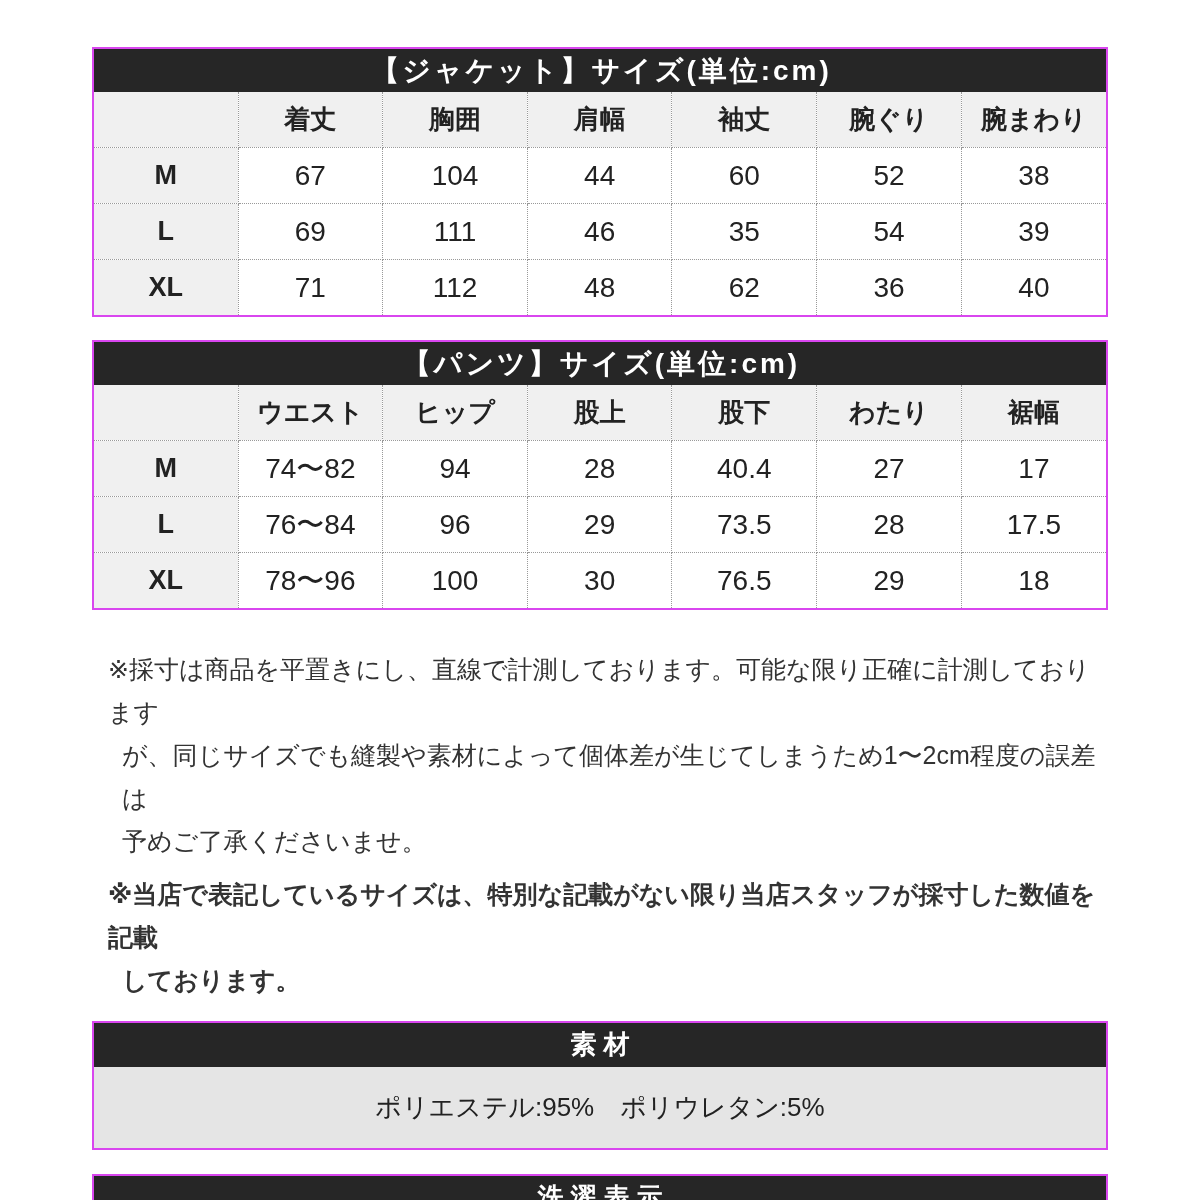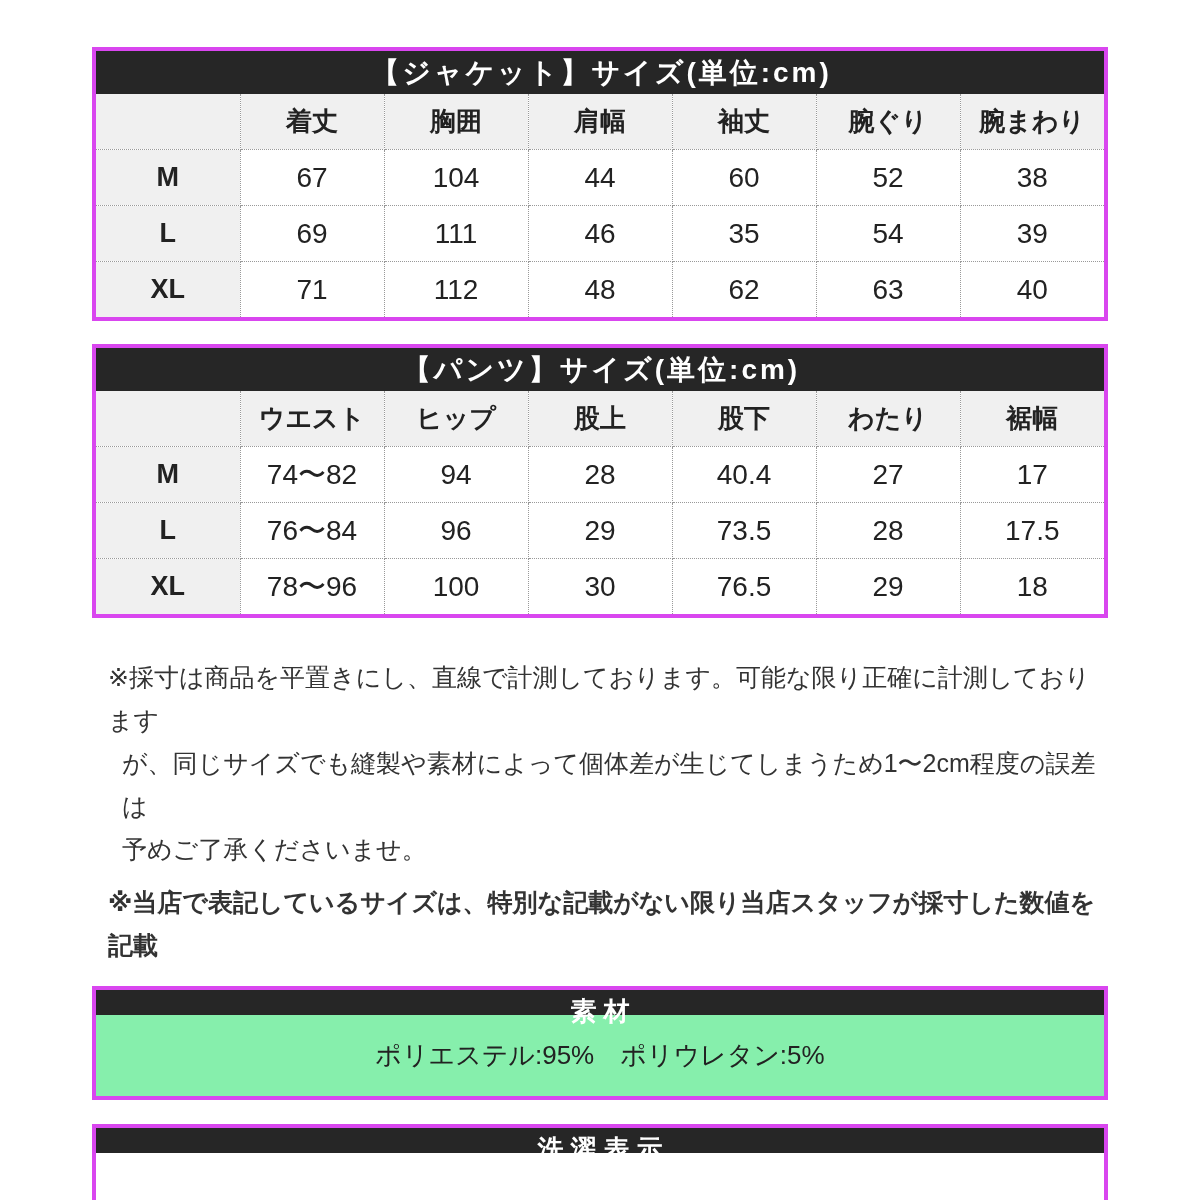--- a/index.html
+++ b/index.html
@@ -11,24 +11,24 @@
   }
   .content{width:1016px;margin-left:92px;padding-top:47px;}
 
   
   .bar{
     background:#262626;color:#ffffff;
     height:43px;line-height:43px;
     text-align:center;font-weight:bold;
     font-size:28px;letter-spacing:3px;padding-left:3px;
   }
-  .bar.small{font-size:26px;letter-spacing:7px;padding-left:7px;height:25px;line-height:42px;}
-
-  
-  .box{border:4px solid #d946ef;margin-bottom:23px;}
+  .bar.small{font-size:26px;letter-spacing:7px;padding-left:7px;height:44px;line-height:42px;}
+
+  
+  .box{border:2px solid #d946ef;margin-bottom:23px;}
 
   
   table.size-table{width:100%;border-collapse:collapse;table-layout:fixed;}
   table.size-table th,
   table.size-table td{
     border:1px dotted #999999;
     height:55px;text-align:center;vertical-align:middle;
     background:#ffffff;font-size:28px;font-weight:normal;
     padding:0;overflow:hidden;
   }
@@ -43,21 +43,21 @@
   
   .notes{margin-top:38px;font-size:25px;line-height:43px;color:#333333;}
   .note{margin:0;}
   .note + .note{margin-top:10px;font-weight:bold;}
   .note-line{padding-left:30px;}
   .note-line.first{padding-left:16px;}
 
   
   .material-box{margin-top:19px;margin-bottom:0;}
   .material-body{
-    height:81px;background:#86efac;
+    height:81px;background:#e5e5e5;
     display:flex;align-items:center;justify-content:center;
     font-size:26px;color:#222222;
   }
 
   
   .wash-box{margin-top:24px;margin-bottom:0;}
   .wash-body{
     height:93px;background:#ffffff;
     display:flex;align-items:center;justify-content:center;
   }
@@ -106,21 +106,21 @@
         <td>35</td>
         <td>54</td>
         <td>39</td>
       </tr>
       <tr>
         <th class="row-label">XL</th>
         <td>71</td>
         <td>112</td>
         <td>48</td>
         <td>62</td>
-        <td>63</td>
+        <td>36</td>
         <td>40</td>
       </tr>
     </tbody>
       </table>
   </div>
 
   <div class="box">
     <div class="bar">【パンツ】サイズ(単位:cm)</div>
     <table class="size-table">
       <colgroup>
@@ -174,20 +174,21 @@
   </div>
 
   <div class="notes">
     <div class="note">
       <div class="note-line first">※採寸は商品を平置きにし、直線で計測しております。可能な限り正確に計測しております</div>
       <div class="note-line">が、同じサイズでも縫製や素材によって個体差が生じてしまうため1〜2cm程度の誤差は</div>
       <div class="note-line">予めご了承くださいませ。</div>
     </div>
     <div class="note">
       <div class="note-line first">※当店で表記しているサイズは、特別な記載がない限り当店スタッフが採寸した数値を記載</div>
+      <div class="note-line">しております。</div>
     </div>
   </div>
 
   <div class="box material-box">
     <div class="bar small">素材</div>
     <div class="material-body">
       <span>ポリエステル:95%　ポリウレタン:5%</span>
     </div>
   </div>
 

